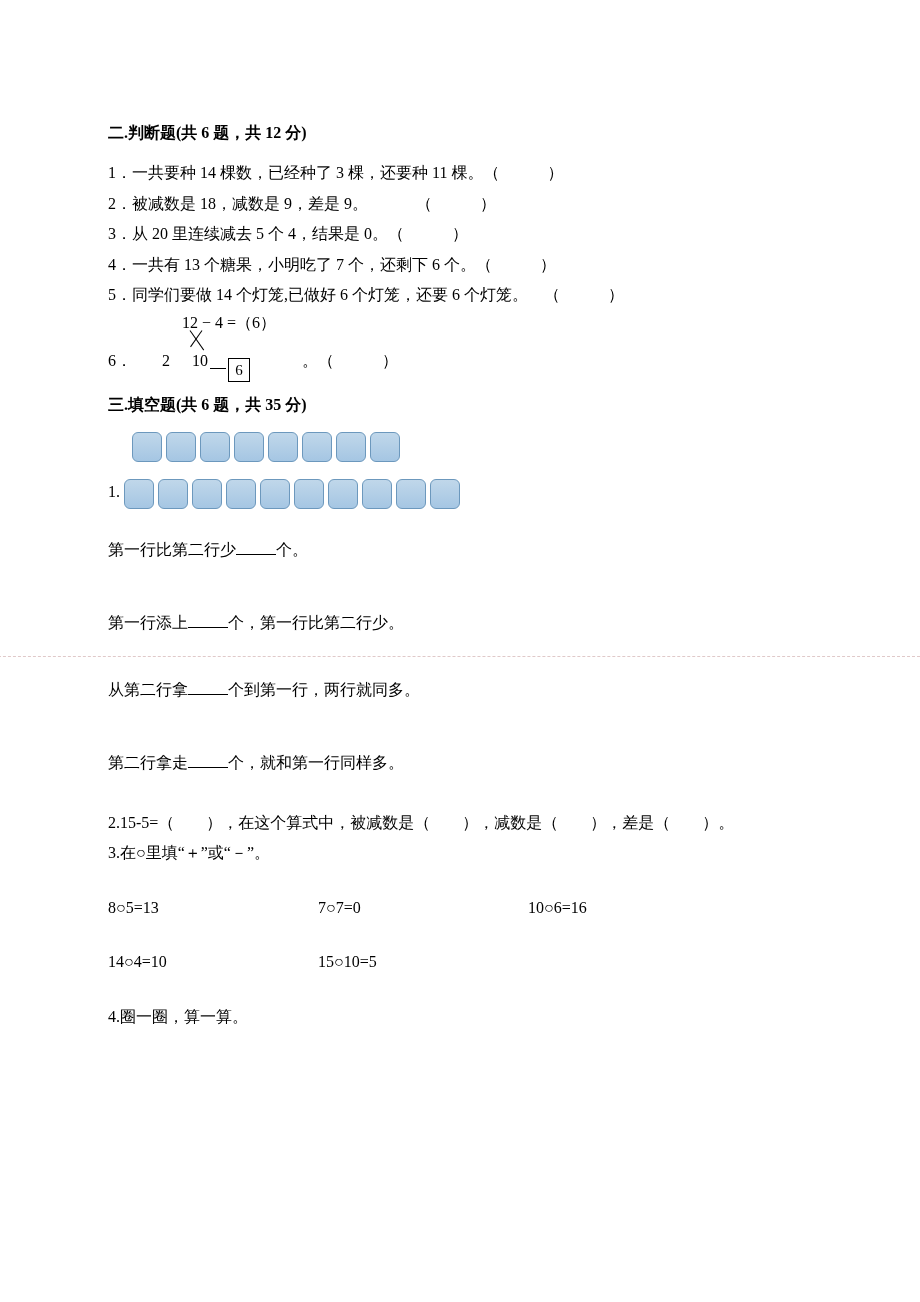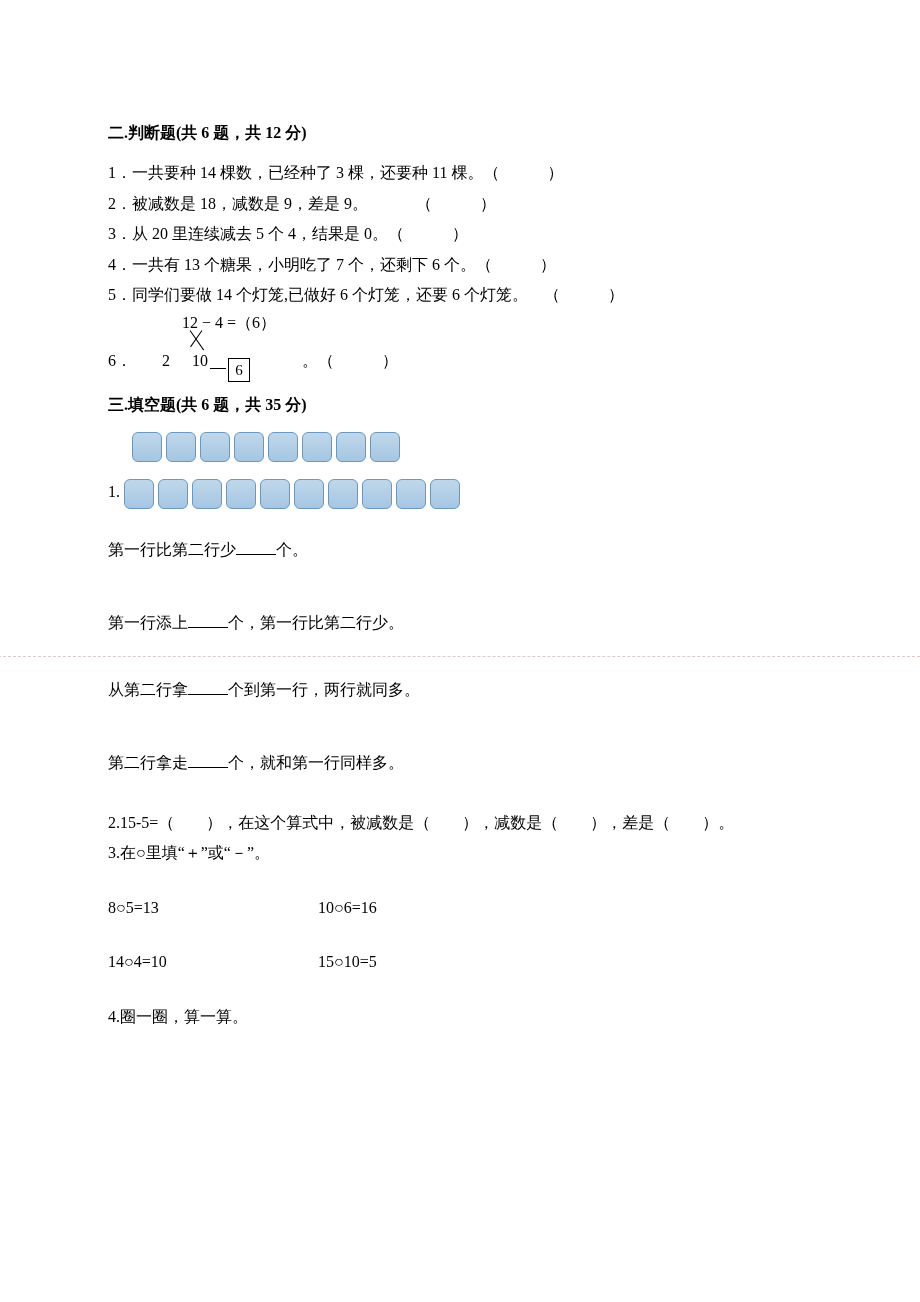--- a/index.html
+++ b/index.html
@@ -175,20 +175,21 @@
     <p class="q-line spacer-lg">
       <span>第二行拿走</span><span class="fill-blank"></span><span>个，就和第一行同样多。</span>
     </p>
   </div>
 
   <p class="q-line" style="margin-top:30px;">2.15-5=（　　），在这个算式中，被减数是（　　），减数是（　　），差是（　　）。</p>
 
   <p class="q-line">3.在○里填“＋”或“－”。</p>
   <div class="eq-row">
     <span>8○5=13</span>
+    <span>7○7=0</span>
     <span>10○6=16</span>
   </div>
   <div class="eq-row">
     <span>14○4=10</span>
     <span>15○10=5</span>
   </div>
 
   <p class="q-line" style="margin-top:0;">4.圈一圈，算一算。</p>
 
 </div>

